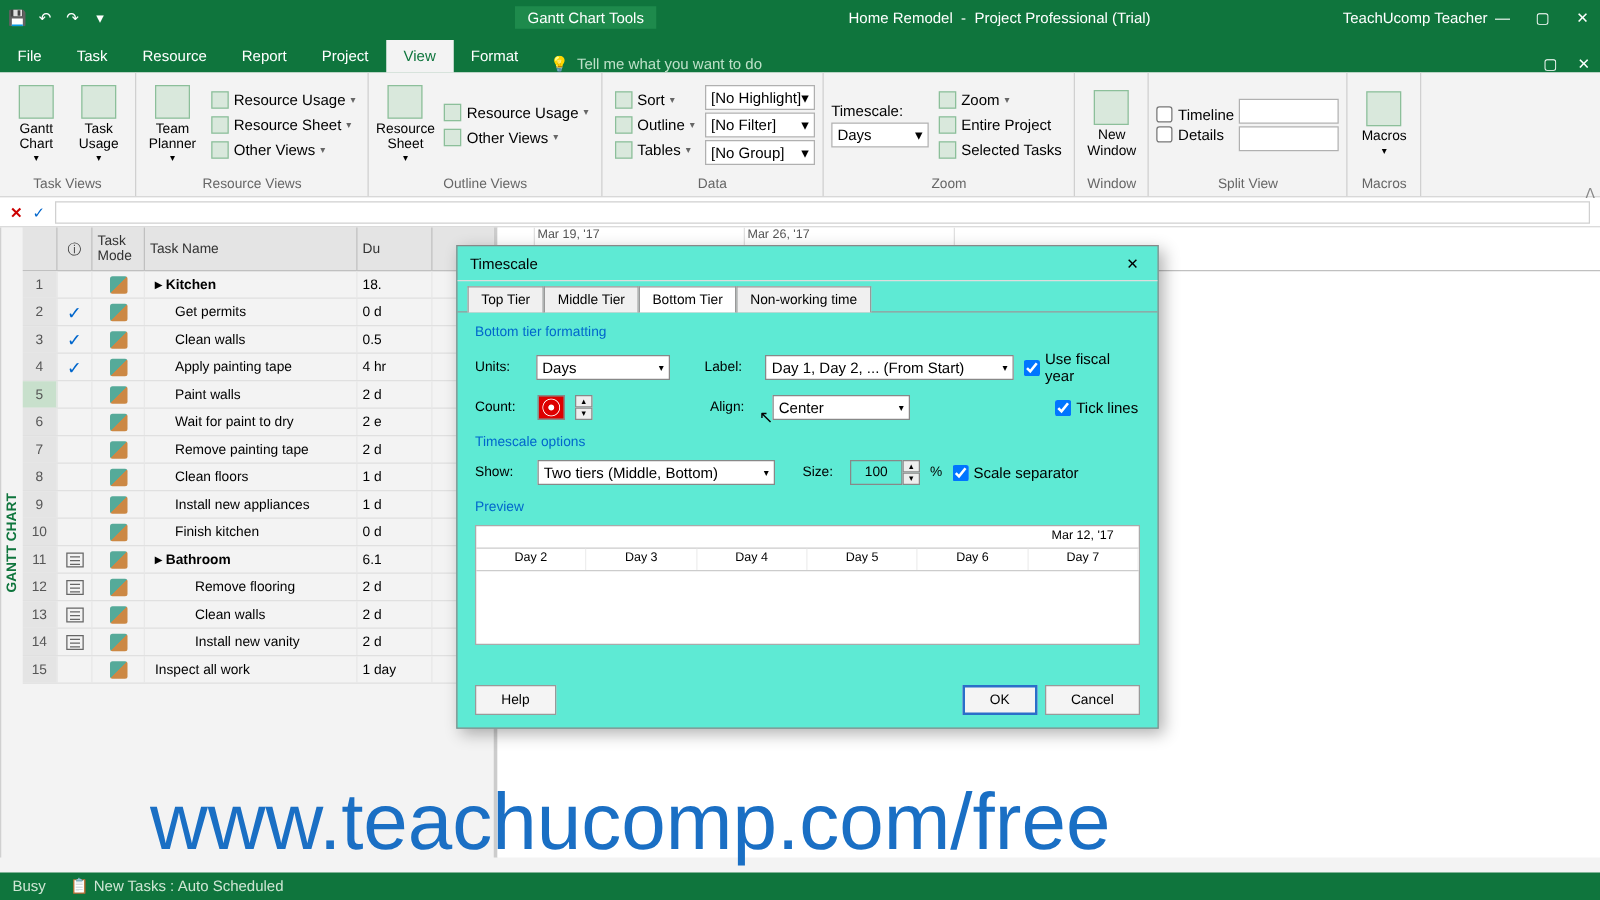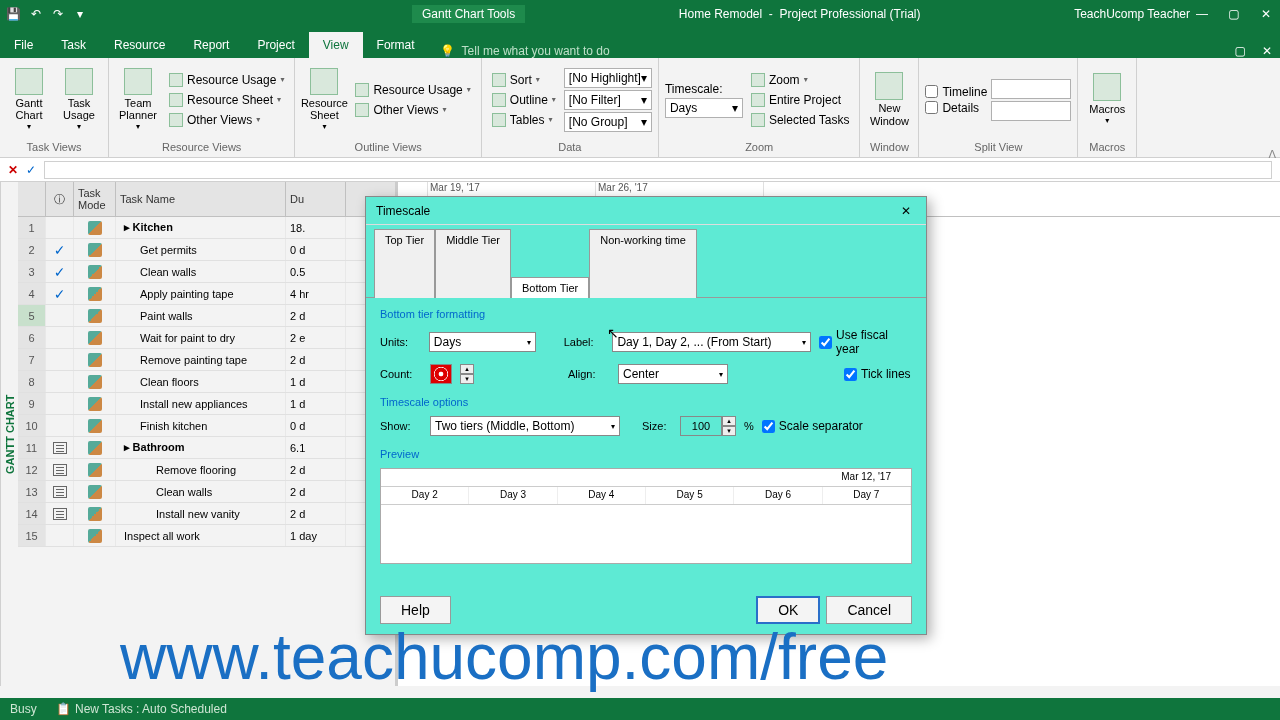--- a/index.html
+++ b/index.html
@@ -72,39 +72,39 @@
 .gsum{position:absolute;height:8px;background:#333;}
 .gsum::before,.gsum::after{content:'';position:absolute;top:0;width:0;height:0;border-top:8px solid #333;}
 .gsum::before{left:-4px;border-left:4px solid transparent;}
 .gsum::after{right:-4px;border-right:4px solid transparent;}
 .glabel{position:absolute;font-size:11px;white-space:nowrap;}
 .dialog{position:absolute;left:365px;top:196px;width:562px;background:#5eead4;border:1px solid #888;box-shadow:4px 4px 12px rgba(0,0,0,0.3);}
 .dlg-title{height:28px;display:flex;align-items:center;padding:0 10px;justify-content:space-between;border-bottom:1px solid #ddd;}
 .dlg-title .close{width:20px;height:20px;display:flex;align-items:center;justify-content:center;}
 .dlg-tabs{display:flex;padding:4px 8px 0;gap:0;}
 .dlg-tab{padding:4px 10px;border:1px solid #999;border-bottom:none;background:#f0f0f0;font-size:11px;position:relative;}
-.dlg-tab.active{background:#fff;z-index:2;margin-top:48px;}
+.dlg-tab.active{background:#fff;z-index:2;}
 .dlg-body{border-top:1px solid #999;margin-top:-1px;padding:10px 14px;}
 .fldset{margin-bottom:12px;}
 .fldset .legend{font-size:11px;color:#06c;margin-bottom:8px;}
 .frow{display:flex;align-items:center;gap:8px;margin-bottom:8px;}
 .frow label{font-size:11px;width:42px;}
 .selbox{border:1px solid #888;background:#fff;height:20px;display:flex;align-items:center;justify-content:space-between;padding:0 4px;font-size:11px;}
 .selbox .ar{font-size:8px;}
 .spinner{display:flex;}
 .spinner .val{border:1px solid #888;width:30px;height:20px;display:flex;align-items:center;justify-content:center;font-size:11px;}
 .spinner .btns{display:flex;flex-direction:column;}
 .spinner .btns div{border:1px solid #888;width:14px;height:10px;display:flex;align-items:center;justify-content:center;font-size:7px;background:#eee;}
 .redspot{width:22px;height:20px;border:1px solid #888;background:radial-gradient(circle,#fff 15%,#d00 20%,#d00 45%,#fff 50%,#d00 55%,#d00 100%);}
 .preview{border:1px solid #aaa;height:96px;background:#fff;display:flex;flex-direction:column;}
 .preview .pwtop{height:18px;font-size:10px;text-align:right;padding:2px 20px;border-bottom:1px solid #ccc;}
 .preview .pwdays{height:18px;display:flex;border-bottom:1px solid #ccc;}
 .preview .pwdays div{flex:1;text-align:center;font-size:10px;padding:2px 0;border-right:1px solid #eee;}
 .dlg-btns{display:flex;padding:10px 14px;gap:6px;}
-.dlg-btns button{border:1px solid #999;padding:4px 20px;font-size:14px;background:#f4f4f4;}
+.dlg-btns button{border:1px solid #999;padding:4px 20px;font-size:11px;background:#f4f4f4;}
 .dlg-btns button.primary{border:2px solid #2a6fc9;}
 .dlg-btns .sp{flex:1;}
 .cursor{position:absolute;left:607px;top:325px;font-size:14px;pointer-events:none;}
 
 
 .status{position:absolute;bottom:0;left:0;right:0;height:22px;background:#0f753d;color:#cfe6d4;display:flex;align-items:center;padding:0 10px;font-size:11px;gap:20px;}
 
 .watermark{position:absolute;left:120px;top:620px;font-size:64px;font-weight:300;color:#1a6fc4;font-family:Arial;}
 
 .collapse-rib{position:absolute;top:148px;right:4px;color:#888;font-size:11px;}

